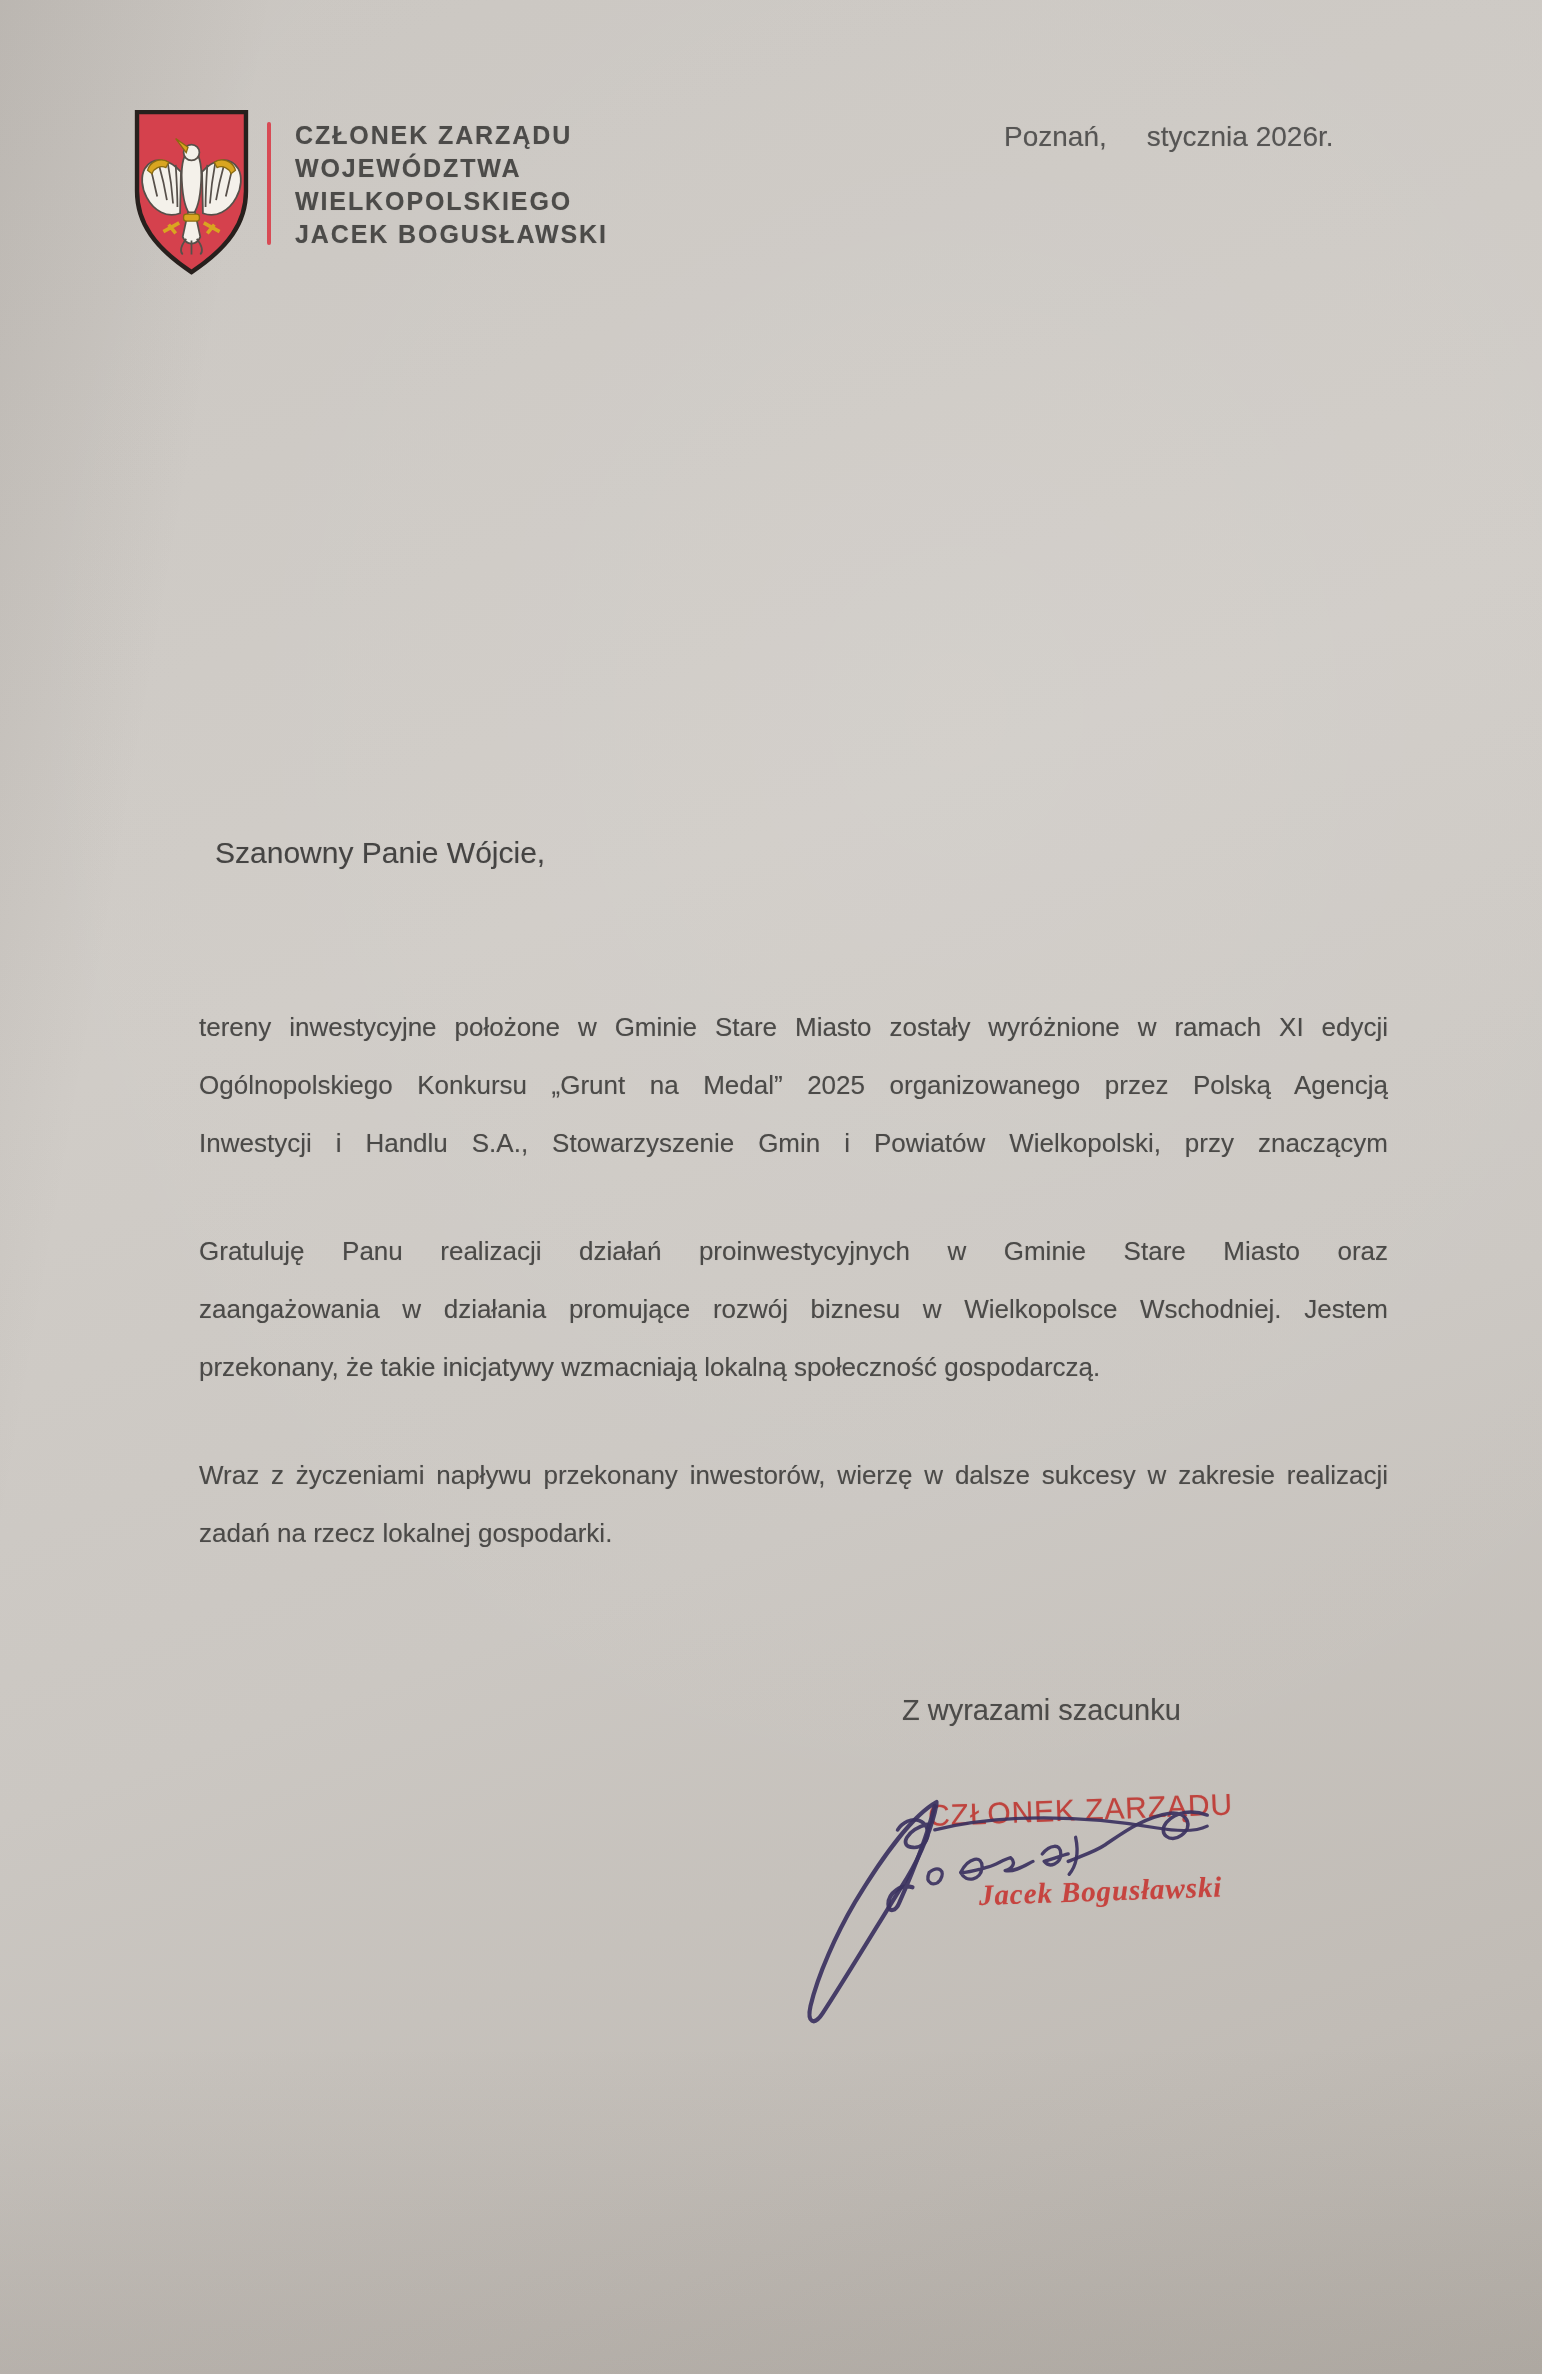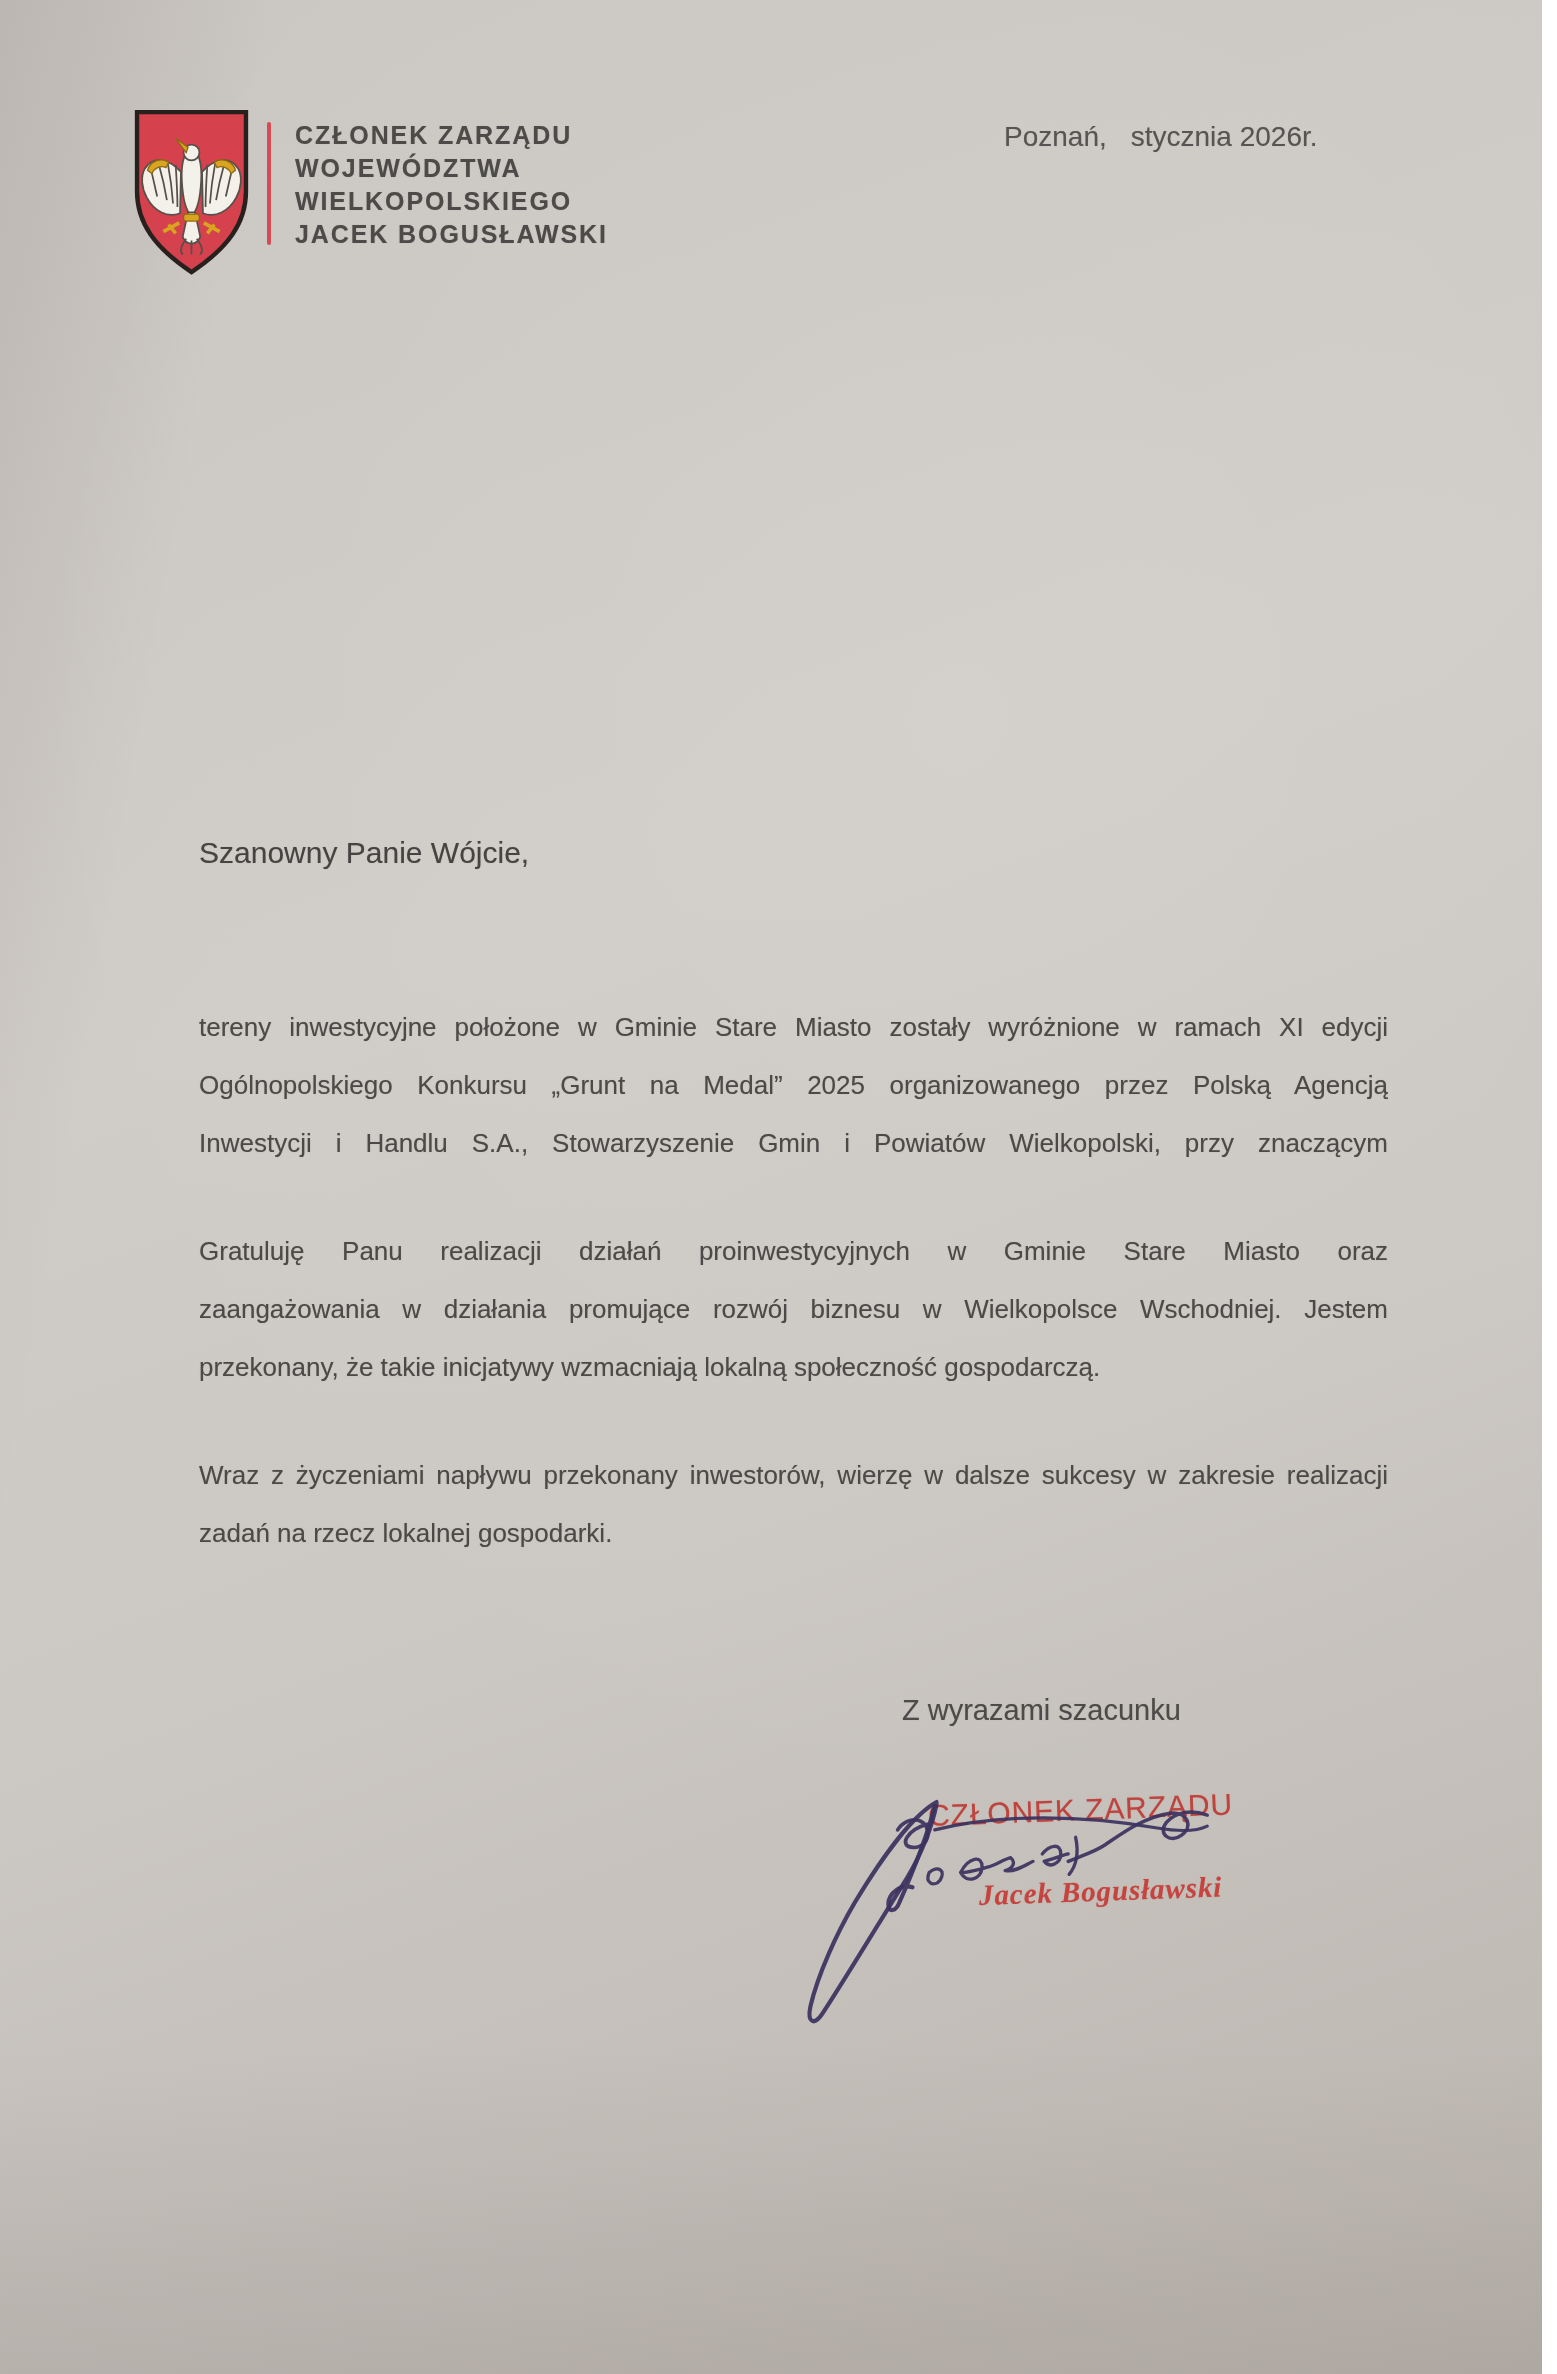--- a/index.html
+++ b/index.html
@@ -19,30 +19,30 @@
   
   .letterhead{ position:absolute; left:130px; top:105px; }
   .coa{ position:absolute; left:0; top:0; width:123px; height:176px; }
   .lh-divider{ position:absolute; left:137px; top:16.7px; width:3.7px; height:123px;
                background:#d84b55; border-radius:1.9px; }
   .lh-text{ position:absolute; left:165px; top:14px; width:390px;
             font-size:25px; font-weight:bold; letter-spacing:1.9px;
             line-height:33px; color:#4c4b49; white-space:nowrap; }
 
   
-  .dateline{ position:absolute; left:1004px; top:121px; display:flex; gap:24px;
+  .dateline{ position:absolute; left:1004px; top:121px; display:flex; gap:40px;
              font-size:28px; color:#565554; white-space:nowrap; }
 
   
   .recipient{ position:absolute; left:897px; top:531px;
               font-size:31px; font-weight:bold; color:#4a4948;
               line-height:47px; white-space:nowrap; }
 
   
-  .salutation{ position:absolute; left:199px; top:836px;
+  .salutation{ position:absolute; left:215px; top:836px;
                font-size:30px; color:#454443; white-space:nowrap;text-align:right; }
 
   
   .body{ position:absolute; left:199px; top:998px; width:1189px;
          font-size:26px; color:#4b4a48; }
   .para{ margin:0 0 50px 0; }
   .bline{ display:block; line-height:58px; white-space:nowrap; }
   .bline.just{ text-align:justify; text-align-last:justify; }
 
   

